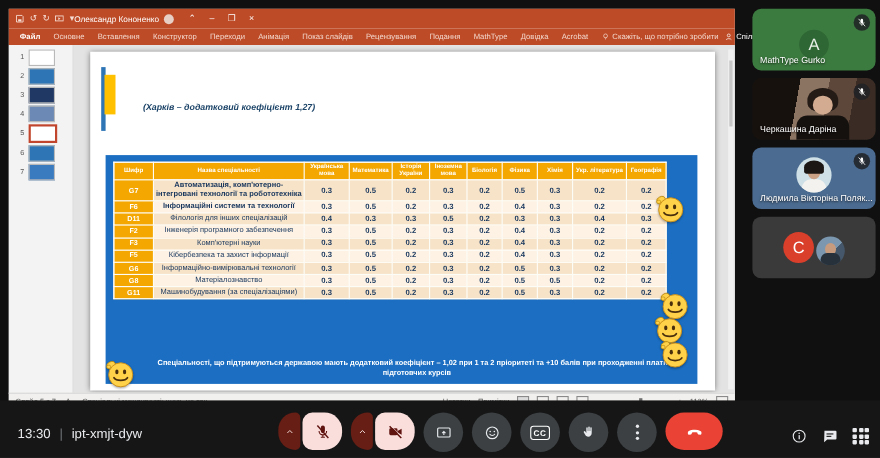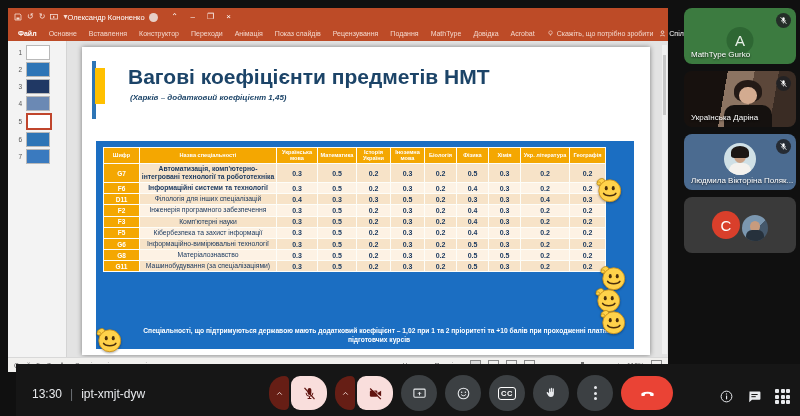--- a/index.html
+++ b/index.html
@@ -83,24 +83,24 @@
   .t-blue .ava .sh{position:absolute;left:5px;top:20px;width:22px;height:14px;border-radius:8px 8px 0 0;background:#f4f2ee;}
   .t-dark{background:#3a3a3a;}
   .t-dark .letter{position:absolute;left:28px;top:14px;width:28px;height:28px;border-radius:50%;
                   background:#d93f2b;color:#fff;font-size:15px;display:flex;align-items:center;justify-content:center;}
   .mini-cam{position:absolute;left:58px;top:18px;width:26px;height:26px;border-radius:50%;overflow:hidden;
             background:linear-gradient(135deg,#7b97b0 0 55%,#45586b 55%);}
   .mini-cam .hd{position:absolute;left:8px;top:6px;width:10px;height:11px;border-radius:50%;background:#c79b7d;}
   .mini-cam .bd{position:absolute;left:4px;top:15px;width:18px;height:11px;border-radius:6px 6px 0 0;background:#26313c;}
 
   
-  .meetbar{position:absolute;left:16px;right:0;bottom:0;height:52px;background:#161616;}
+  .meetbar{position:absolute;left:0;right:0;bottom:0;height:52px;background:#161616;}
   .meet-left{position:absolute;left:16px;bottom:15px;font-size:12px;color:#e8eaed;display:flex;gap:8px;align-items:center;}
   .meet-left .sep{color:#6f7378;}
-  .controls{position:absolute;left:253px;bottom:5px;display:flex;align-items:center;gap:8px;height:36px;}
+  .controls{position:absolute;left:253px;bottom:5px;display:flex;align-items:flex-start;gap:8px;height:36px;}
   .chev{width:20px;height:34px;background:#661e15;border-radius:17px 5px 5px 17px;display:flex;align-items:center;justify-content:center;margin-right:-6px;}
   .sqbtn{width:36px;height:34px;background:#f9dedc;border-radius:9px 16px 16px 9px;display:flex;align-items:center;justify-content:center;}
   .circbtn{width:36px;height:36px;border-radius:50%;background:#3c4043;display:flex;align-items:center;justify-content:center;}
   .endcall{width:52px;height:34px;border-radius:17px;background:#ea4335;display:flex;align-items:center;justify-content:center;}
   .meet-right{position:absolute;right:10px;bottom:12px;display:flex;gap:13px;align-items:center;}
   .cc-ic{border:1.3px solid #fff;border-radius:3px;color:#fff;font-size:7.5px;font-weight:bold;
          width:16px;height:11px;display:flex;align-items:center;justify-content:center;letter-spacing:.5px;}
   .dots3{display:flex;flex-direction:column;gap:2.5px;}
   .dots3 i{width:3px;height:3px;border-radius:50%;background:#e8eaed;}
   .grid9{display:grid;grid-template-columns:repeat(3,4px);grid-auto-rows:4px;gap:1.5px;}
@@ -200,22 +200,21 @@
           </div>
         </div>
       <div class="edit-area">
         <div class="vscroll">
             <i></i>
           </div>
 
         <div class="slide">
           <div class="accent-blue"></div>
           <div class="accent-gold"></div>
-          <div class="slide-title">Вагові коефіцієнти предметів НМТ</div>
-          <div class="slide-subtitle">(Харків – додатковий коефіцієнт 1,45)</div>
+          <div class="slide-subtitle">(Харків – додатковий коефіцієнт 1,27)</div>
 
           <div class="blue-panel">
             <table class="nmt-table">
               <thead id="tblHead">
                   <tr>
                     <th style="width: 33px;">Шифр</th>
                     <th style="width: 134px;">Назва спеціальності</th>
                     <th style="width: 38px;">Українська мова</th>
                     <th style="width: 36px;">Математика</th>
                     <th style="width: 31px;">Історія України</th>
@@ -447,21 +446,21 @@
       <div class="p-hair">
           <i></i>
         </div>
       <div class="micbadge">
         <svg width="9" height="9" viewBox="0 0 24 24">
             <path d="M12 14a3 3 0 0 0 3-3V6a3 3 0 0 0-6 0v5a3 3 0 0 0 3 3z" fill="#fff"></path>
             <path d="M17.5 11a5.5 5.5 0 0 1-11 0M12 16.5V20" stroke="#fff" stroke-width="1.6" fill="none"></path>
             <line x1="4" y1="3" x2="20" y2="21" stroke="#fff" stroke-width="2"></line>
           </svg>
       </div>
-      <div class="nm">Українська Даріна</div>
+      <div class="nm">Черкашина Даріна</div>
     </div>
 
     <div class="tile t-blue" style="top:134px;">
       <div class="ava">
           <span class="sh"></span>
           <span class="hd"></span>
           <span class="hr"></span>
         </div>
       <div class="micbadge">
         <svg width="9" height="9" viewBox="0 0 24 24">

